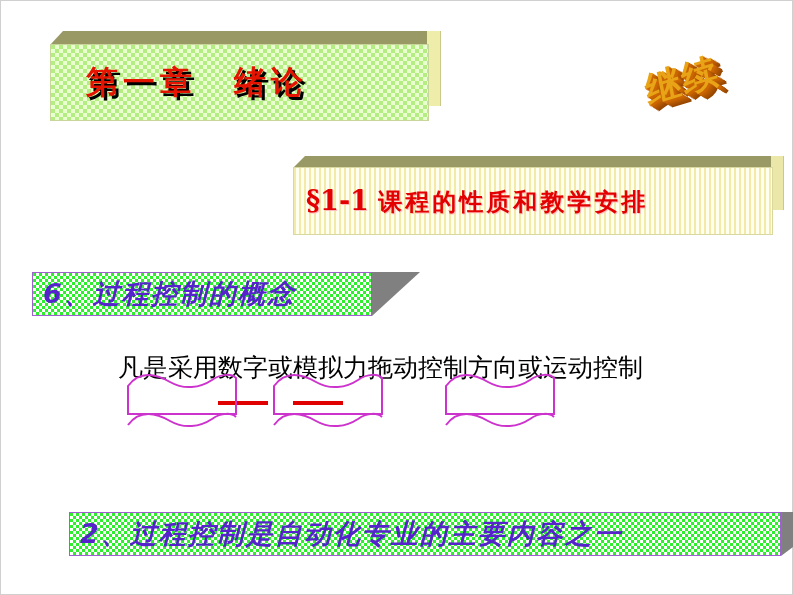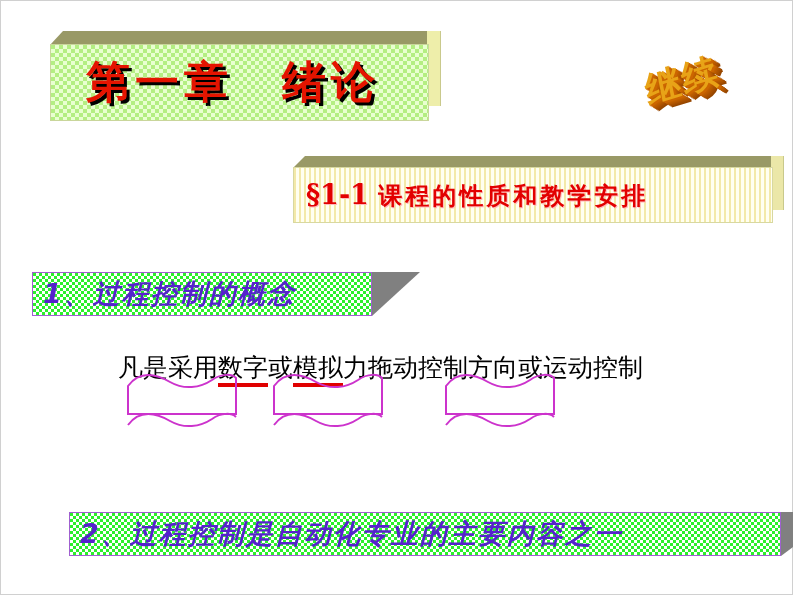--- a/index.html
+++ b/index.html
@@ -63,21 +63,21 @@
     left: 0px;
     top: -13px;
     width: 390px;
     height: 14px;
     background: #999966;
     clip-path: polygon(13px 0, 100% 0, calc(100% - 13px) 100%, 0 100%);
     z-index: 1;
   }
   .title-text {
     font-family: "DejaVu Sans", "Liberation Sans", sans-serif;
-    font-size: 44px;
+    font-size: 32px;
     font-weight: bold;
     color: #e41400;
     letter-spacing: 5px;
     padding-left: 35px;
     text-shadow: 3px 3px 0 #000000;
     white-space: nowrap;
   }
 
   
   #continue-wordart {
@@ -107,21 +107,21 @@
        6px 6px 0 #a85000,
        7px 7px 0 #9e4b00,
        8px 8px 0 #964700;
   }
 
   
   #section-banner {
     left: 293px;
     top: 167px;
     width: 478px;
-    height: 54px;
+    height: 66px;
   }
   #section-banner .face {
     background-color: #ffffe0;
     background-image: repeating-linear-gradient(90deg,
        #f3e9a8 0px, #f3e9a8 2px, #fffff0 2px, #fffff0 5px);
     border: 1px solid #d8d8a0;
   }
   #section-banner .side-right {
     position: absolute;
     left: 478px;
@@ -219,21 +219,21 @@
     font-family: "DejaVu Sans", "Liberation Sans", sans-serif;
     font-size: 25px;
     line-height: 39px;
     color: #000000;
     letter-spacing: 0px;
   }
   #paragraph .pline { white-space: nowrap; position: relative; }
   #paragraph .indent { display: inline-block; width: 72px; }
   .u-red {
     border-bottom: 4px solid #e00000;
-    padding-bottom: 1px;
+    padding-bottom: 19px;
   }
   .t-green {
     color: #12b39a;
     border-bottom: 2px solid #12b39a;
   }
 
   
   .wave-ann {
     position: absolute;
     pointer-events: none;
@@ -271,21 +271,21 @@
     <span class="section-text">
       <span>§1-1</span>
       <span class="sec-cn">课程的性质和教学安排</span>
     </span>
   </div>
 </div>
 
 <div class="green-head" id="head-1">
   <div class="gh-arrow"></div>
   <div class="gh-body">
-    <span class="gh-text">1、过程控制的概念</span>
+    <span class="gh-text">6、过程控制的概念</span>
   </div>
 </div>
 
 <div id="paragraph">
 
   <div class="pline">
     <span class="indent"></span><span>凡是采用</span><span class="u-red">数字</span><span>或</span><span class="u-red">模拟</span><span>力拖动控制方向或运动控制</span>
   </div>
 
 

